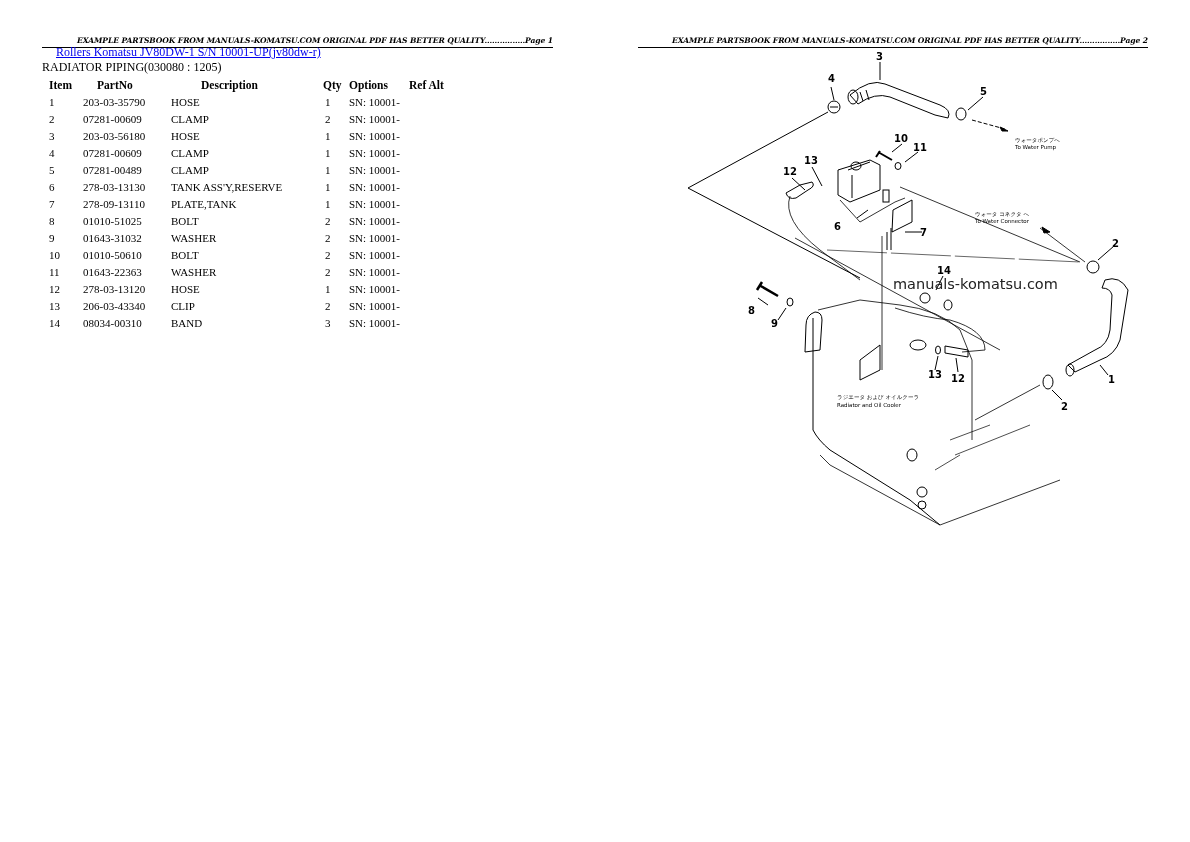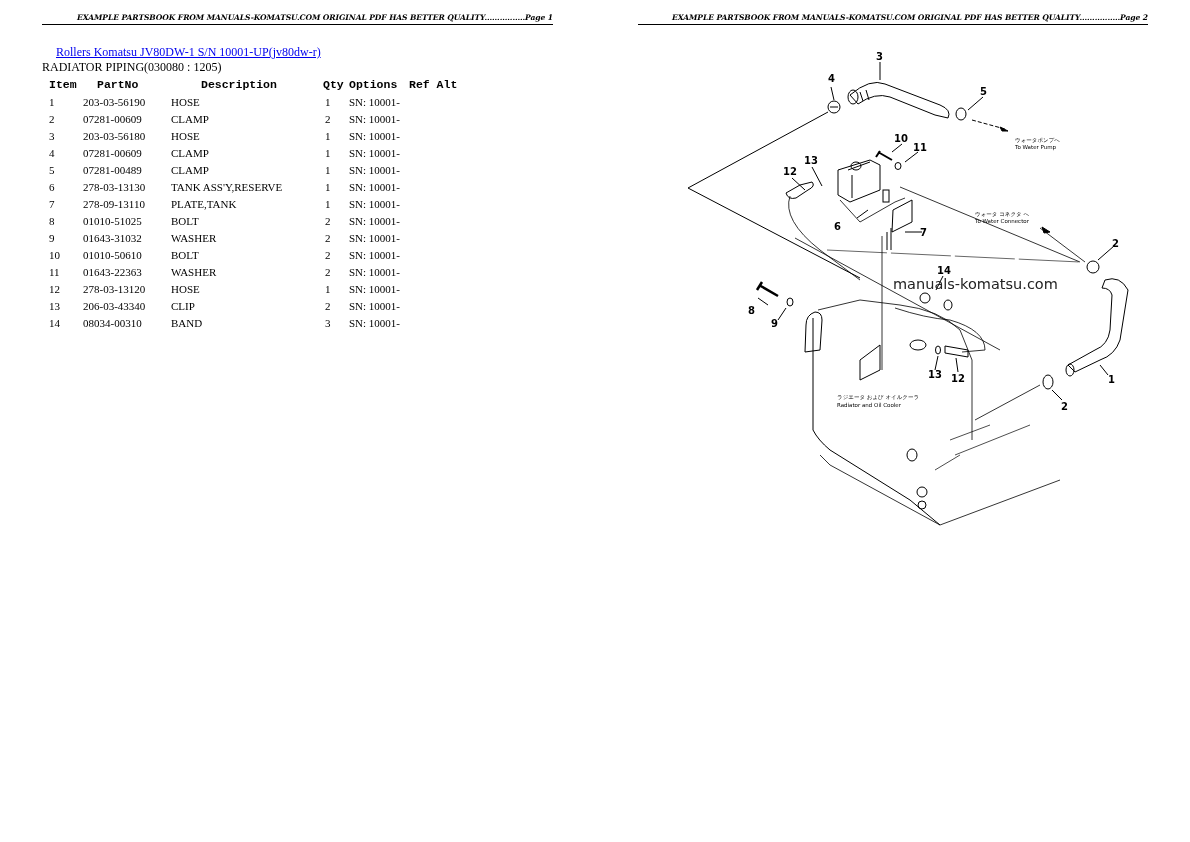--- a/index.html
+++ b/index.html
@@ -1,28 +1,28 @@
 <!DOCTYPE html>
 <html><head>
   <meta charset="utf-8">
   <style>
     html, body { margin: 0; padding: 0; background: #ffffff; }
     body { width: 1190px; height: 842px; position: relative; overflow: hidden;
            font-family: "DejaVu Serif", "Liberation Serif", serif; color: #000; }
-    .page-header { position: absolute; top: 13px; height: 11px; border-bottom: 1px solid #000;
+    .page-header { position: absolute; top: 36px; height: 11px; border-bottom: 1px solid #000;
                    font-family: "DejaVu Serif", serif; font-size: 7.6px; font-style: italic; font-weight: bold;
                    text-align: right; line-height: 10px; white-space: nowrap; letter-spacing: -0.1px; }
     #hdr1 { left: 42px; width: 511px; }
     #hdr2 { left: 638px; width: 510px; }
     .title-link { position: absolute; left: 56px; top: 45px; font-size: 10.6px; color: #0000ee;
                   text-decoration: underline; white-space: nowrap; font-family: "Liberation Serif", serif; font-size: 12px; }
     .section-title { position: absolute; left: 42px; top: 60px; font-size: 12px; white-space: nowrap; font-family: "Liberation Serif", serif; }
     table.parts { position: absolute; left: 44px; top: 76px; border-collapse: collapse;
                   font-family: "Liberation Serif", serif; font-size: 11px; }
-    table.parts th { font-weight: bold; text-align: left; padding: 0; height: 17px; font-size: 11.5px; font-family: Liberation Mono, monospace; }
+    table.parts th { font-weight: bold; text-align: left; padding: 0; height: 17px; font-size: 11.5px; }
     table.parts td { padding: 0; height: 17px; white-space: nowrap; }
     .c-item { width: 34px; padding-left: 5px !important; }
     .c-part { width: 74px; }
     .c-desc { width: 120px; margin-top: 8px; }
     .c-qty { width: 24px; }
     .c-opt { width: 60px; }
     th.c-item { padding-left: 5px !important; }
     th.c-part { padding-left: 14px !important; }
     th.c-desc { padding-left: 30px !important; }
     th.c-qty { padding-left: 2px !important; }
@@ -49,21 +49,21 @@
       <th class="c-part">PartNo</th>
       <th class="c-desc">Description</th>
       <th class="c-qty">Qty</th>
       <th class="c-opt">Options</th>
       <th>Ref Alt</th>
     </tr>
   </thead>
   <tbody id="parts-body">
       <tr>
         <td class="c-item">1</td>
-        <td class="c-part">203-03-56190</td>
+        <td class="c-part">203-03-35790</td>
         <td class="c-desc">HOSE</td>
         <td class="c-qty">1</td>
         <td class="c-opt">SN: 10001-</td>
         <td></td>
       </tr>
       <tr>
         <td class="c-item">2</td>
         <td class="c-part">07281-00609</td>
         <td class="c-desc">CLAMP</td>
         <td class="c-qty">2</td>

